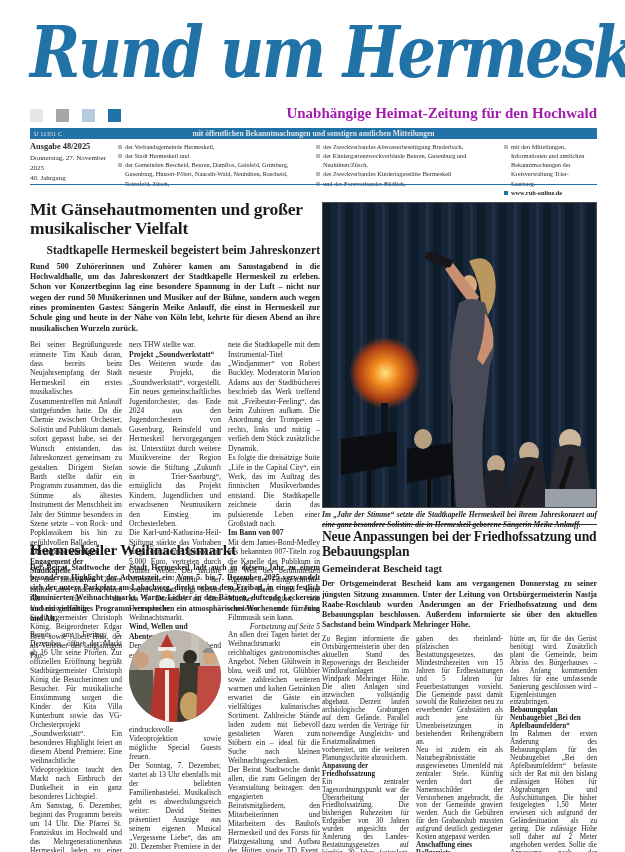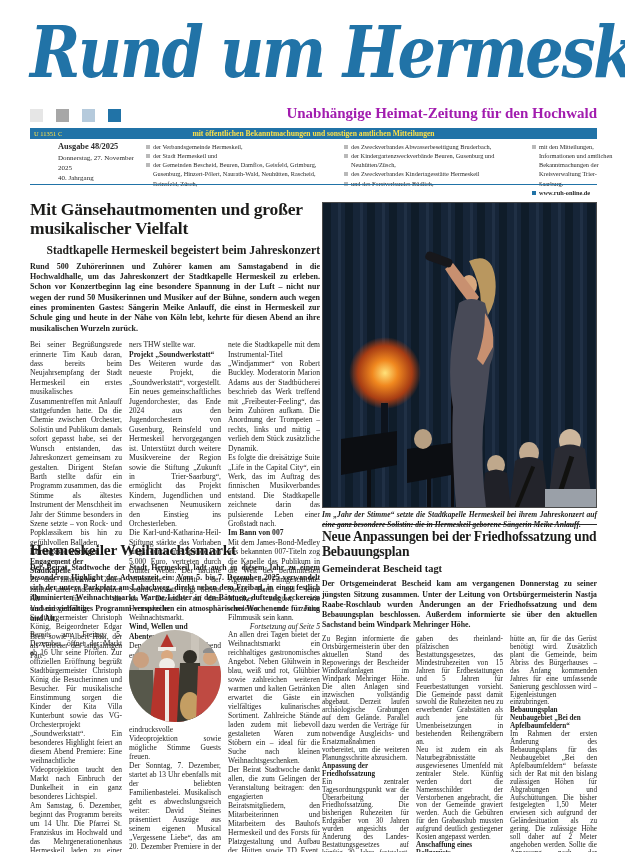--- a/index.html
+++ b/index.html
@@ -7,26 +7,26 @@
         font-family:"Liberation Serif",serif;color:#1c1c1a;}
   
   .masthead{position:absolute;left:30px;top:8px;width:567px;height:118px;}
   .np-title{position:absolute;left:0;top:12px;line-height:1;white-space:nowrap;
             font-family:"DejaVu Serif",serif;font-style:italic;font-weight:bold;
             font-size:54px;color:#2173a7;letter-spacing:-2px;
             transform:scale(1.12,1.32);transform-origin:0 20%;}
   .sqrow{position:absolute;left:0;bottom:4px;height:13px;}
   .sq{position:absolute;top:0;width:13px;height:13px;}
   .tagline{position:absolute;right:0;bottom:4px;font-weight:bold;font-size:15px;color:#a21caf;}
-  .bluebar{position:absolute;left:30px;top:128px;width:567px;height:11px;background:#2173a7;color:#fde047;}
+  .bluebar{position:absolute;left:30px;top:128px;width:567px;height:11px;background:#2173a7;color:#e5e5e5;}
   .bluebar .postal{position:absolute;left:4px;top:0;font-size:6.5px;line-height:11px;}
   .bluebar .notice{display:block;text-align:center;font-weight:bold;font-size:7.6px;line-height:11px;}
   
   .imprint{position:absolute;left:30px;top:142px;width:567px;display:flex;gap:2px;
-           font-size:6.3px;line-height:1.45;color:#2a2a2a;margin-left:28px;}
+           font-size:6.3px;line-height:1.45;color:#2a2a2a;}
   .imp-a{width:86px;flex:none;}
   .imp-b{width:196px;flex:none;}
   .imp-c{width:186px;flex:none;}
   .imp-d{width:81px;flex:none;}
   .edition{font-weight:bold;font-size:8.4px;line-height:1.25;}
   .issue-line{font-size:7px;line-height:1.45;}
   .blue-rule{position:absolute;left:30px;top:184px;width:567px;height:1px;background:#2173a7;}
   
   .art{position:absolute;}
   .hl1{font-size:17.5px;font-weight:bold;line-height:1.1;letter-spacing:-0.2px;margin-top:8px;}
@@ -234,21 +234,21 @@
             <circle cx="61" cy="27" r="7" fill="#2f2d26"></circle>
             <path d="M51 33 h20 l3 59 h-26z" fill="#3a382f"></path>
             <ellipse cx="61" cy="76" rx="10" ry="14" fill="#c49e63"></ellipse>
 
             <circle cx="81" cy="28" r="7" fill="#d3a57f"></circle>
             <path d="M74 21 a8 8 0 0 1 14 2 l-14 0z" fill="#8e8e8e"></path>
             <path d="M69 36 h23 l0 56 h-25z" fill="#bf4a42"></path>
           </svg>
         </div>
         <div>
-            <p class="bp p">eindrucksvolle Videoprojektion sowie mögliche Stimme Guests freuen.</p>
+            <p class="bp p">eindrucksvolle Videoprojektion sowie mögliche Special Guests freuen.</p>
             <p class="bp p">Der Sonntag, 7. Dezember, startet ab 13 Uhr ebenfalls mit der beliebten Familienbastelei. Musikalisch geht es abwechslungsreich weiter: David Steines präsentiert Auszüge aus seinem eigenen Musical „Vergessene Liebe“, das am 20. Dezember Premiere in der Hochwaldhalle feiert. Anschließend lässt die Stadtkapelle Hermeskeil den Weihnachtsmarkt traditionell mit feierlichen Adventsklängen ausklingen.</p>
           </div>
       </div>
       <div class="col">
           <p class="bp p">An allen drei Tagen bietet der Weihnachtsmarkt ein reichhaltiges gastronomisches Angebot. Neben Glühwein in blau, weiß und rot, Glühbier sowie zahlreichen weiteren warmen und kalten Getränken erwartet die Gäste ein vielfältiges kulinarisches Sortiment. Zahlreiche Stände laden zudem mit liebevoll gestalteten Waren zum Stöbern ein – ideal für die Suche nach kleinen Weihnachtsgeschenken.</p>
           <p class="bp p">Der Beirat Stadtwoche dankt allen, die zum Gelingen der Veranstaltung beitragen: den engagierten Beiratsmitgliedern, den Mitarbeiterinnen und Mitarbeitern des Bauhofs Hermeskeil und des Forsts für Platzgestaltung und Aufbau der Hütten sowie TD Event, das Technik und Beleuchtung verantwortet.</p>
         </div>
     </div>
   </div>
 

